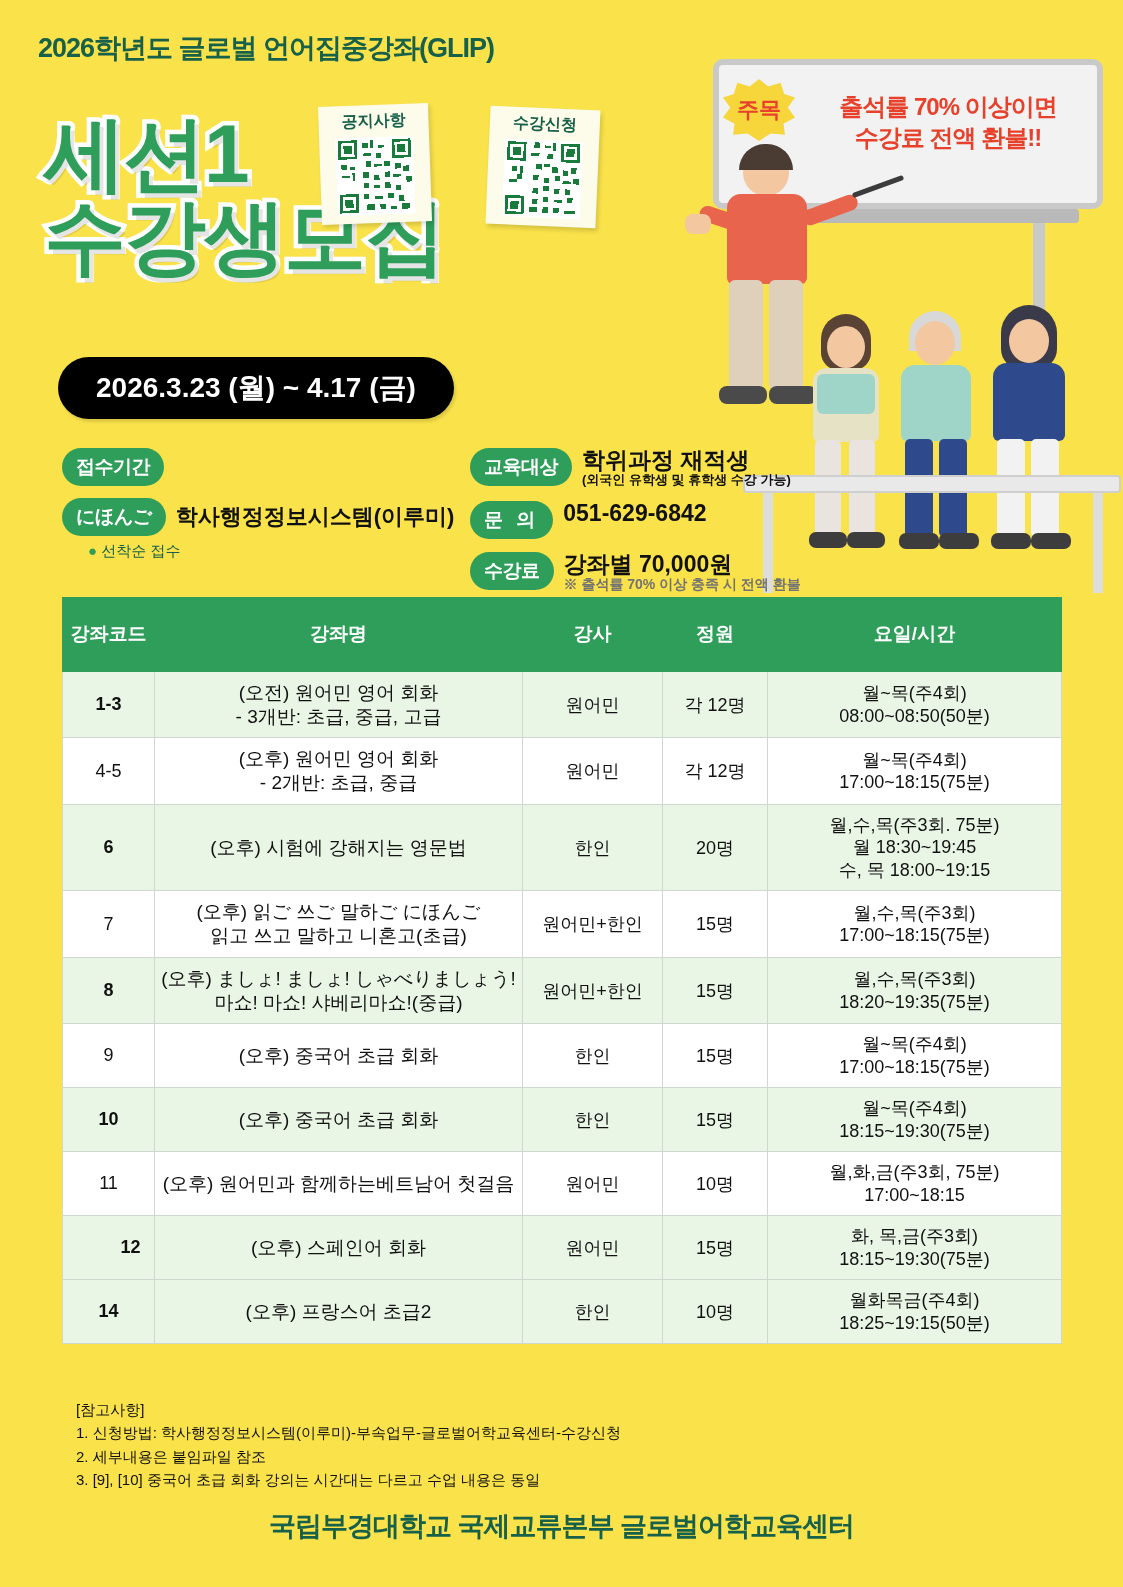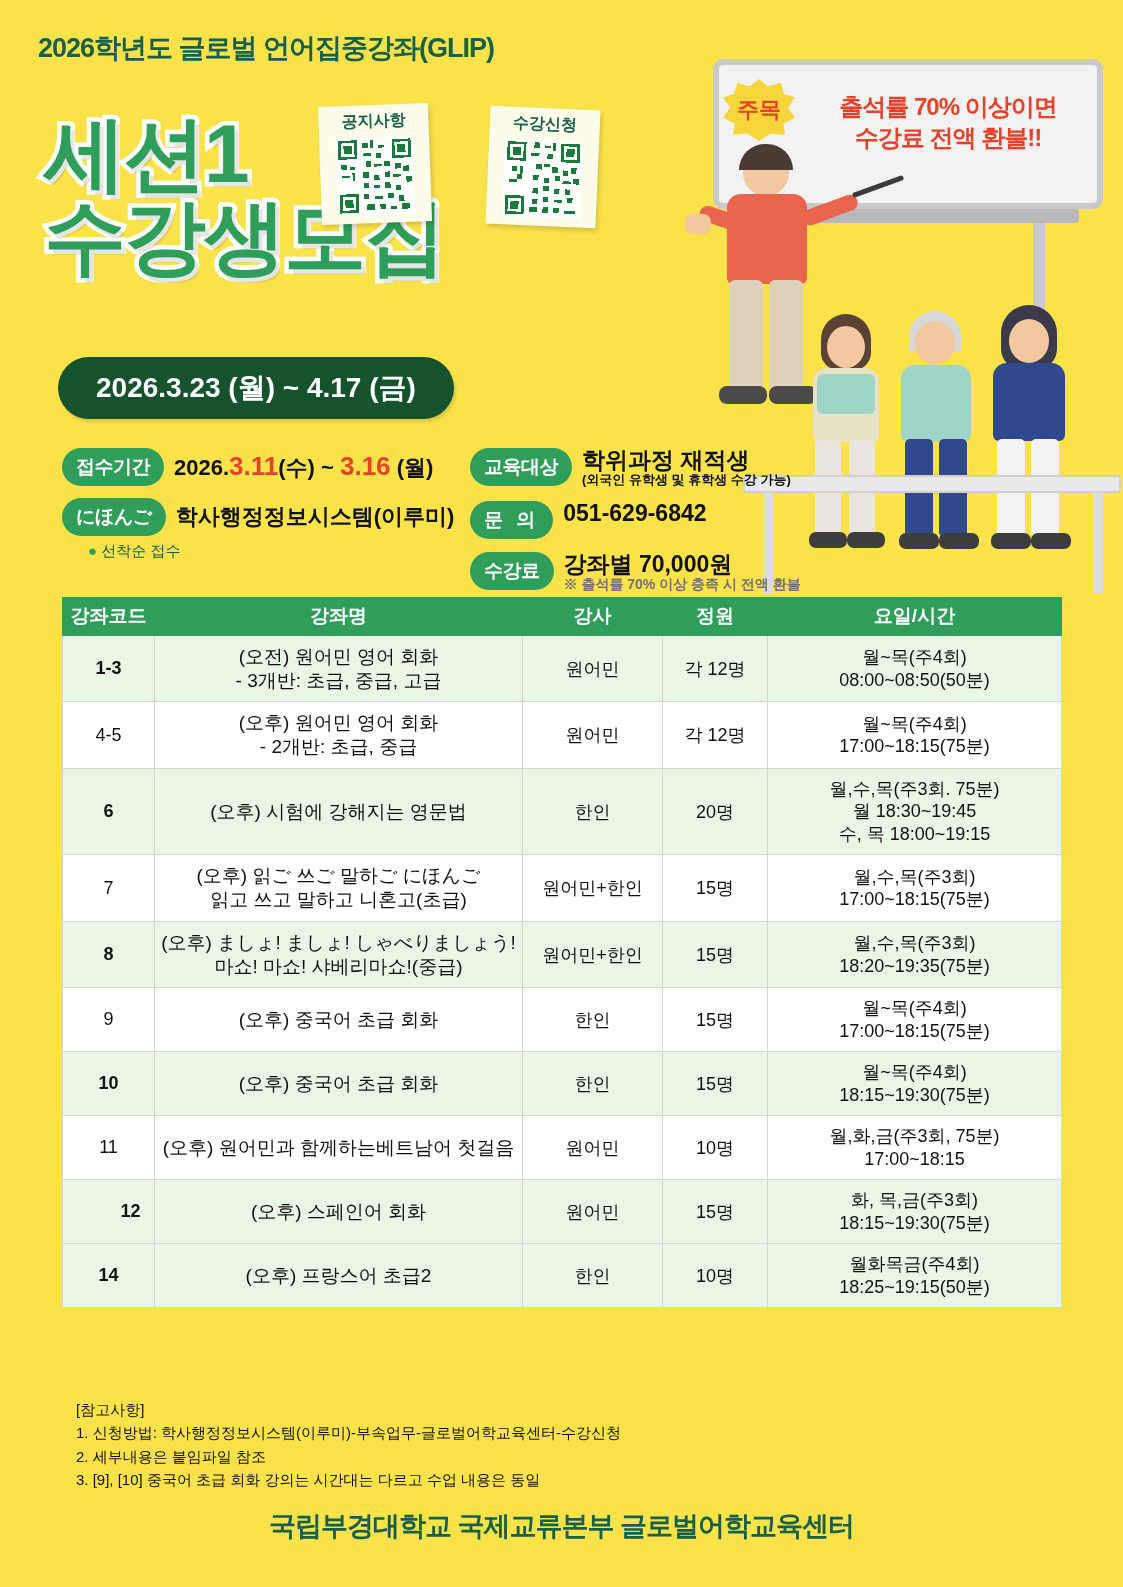--- a/index.html
+++ b/index.html
@@ -50,21 +50,21 @@
   .qr-card.second { transform:rotate(2.5deg); }
   .qr-card .qr-label {
     font-size:16px; font-weight:bold; color:#17604a;
     margin-bottom:5px;
   }
   .qr-img { width:78px; height:78px; margin:0 auto; }
 
   
   .date-pill {
     position:absolute; left:58px; top:357px;
-    background:#14532d; color:#ffffff;
+    background:#000000; color:#ffffff;
     font-size:28px; font-weight:bold;
     padding:12px 38px; border-radius:40px;
     box-shadow:2px 3px 3px rgba(0,0,0,0.12);
   }
 
   
   .info { position:absolute; left:62px; top:448px; width:400px; }
   .info-row { display:flex; align-items:center; margin-bottom:12px; }
   .tag {
     background:#2f9e5a; color:#fff; font-weight:bold; font-size:19px;
@@ -114,21 +114,21 @@
   .body-sh { border-radius:14px 14px 6px 6px; }
 
   
   table.courses {
     position:absolute; left:62px; top:597px;
     width:1000px; border-collapse:collapse;
     background:#fff;
   }
   table.courses th {
     background:#2f9e5a; color:#fff; font-size:19px; font-weight:bold;
-    border:1px solid #2f9e5a; padding:8px 4px; line-height:1.1;
+    border:1px solid #2f9e5a; padding:26px 4px; line-height:1.1;
   }
   table.courses td {
     border:1px solid #cfd8cf; text-align:center;
     padding:9px 4px; font-size:18px; color:#111;
   }
   table.courses tr.alt td { background:#eaf6e5; }
   table.courses tr td.code { font-size:18px; }
   .c-name { font-size:19px; line-height:1.25; }
   .c-time { font-size:15px; line-height:1.25; }
 
@@ -326,23 +326,20 @@
       </g>
     </svg>
   </div>
 </div>
 
 <div class="date-pill">2026.3.23 (월) ~ 4.17 (금)</div>
 
 <div class="info">
   <div class="info-row">
     <div class="tag tight">접수기간</div>
-    <div class="info-val">
-      <span>2026.</span><span class="big-red">3.11</span><span>(수) ~ </span><span class="big-red">3.16</span><span> (월)</span>
-    </div>
   </div>
   <div class="info-row">
     <div class="tag tight">にほんご</div>
     <div class="info-val">학사행정정보시스템(이루미)</div>
   </div>
   <div class="note-small"><span class="dot">●</span> <span>선착순 접수</span></div>
 </div>
 
 <div class="info2">
   <div class="info-row">

